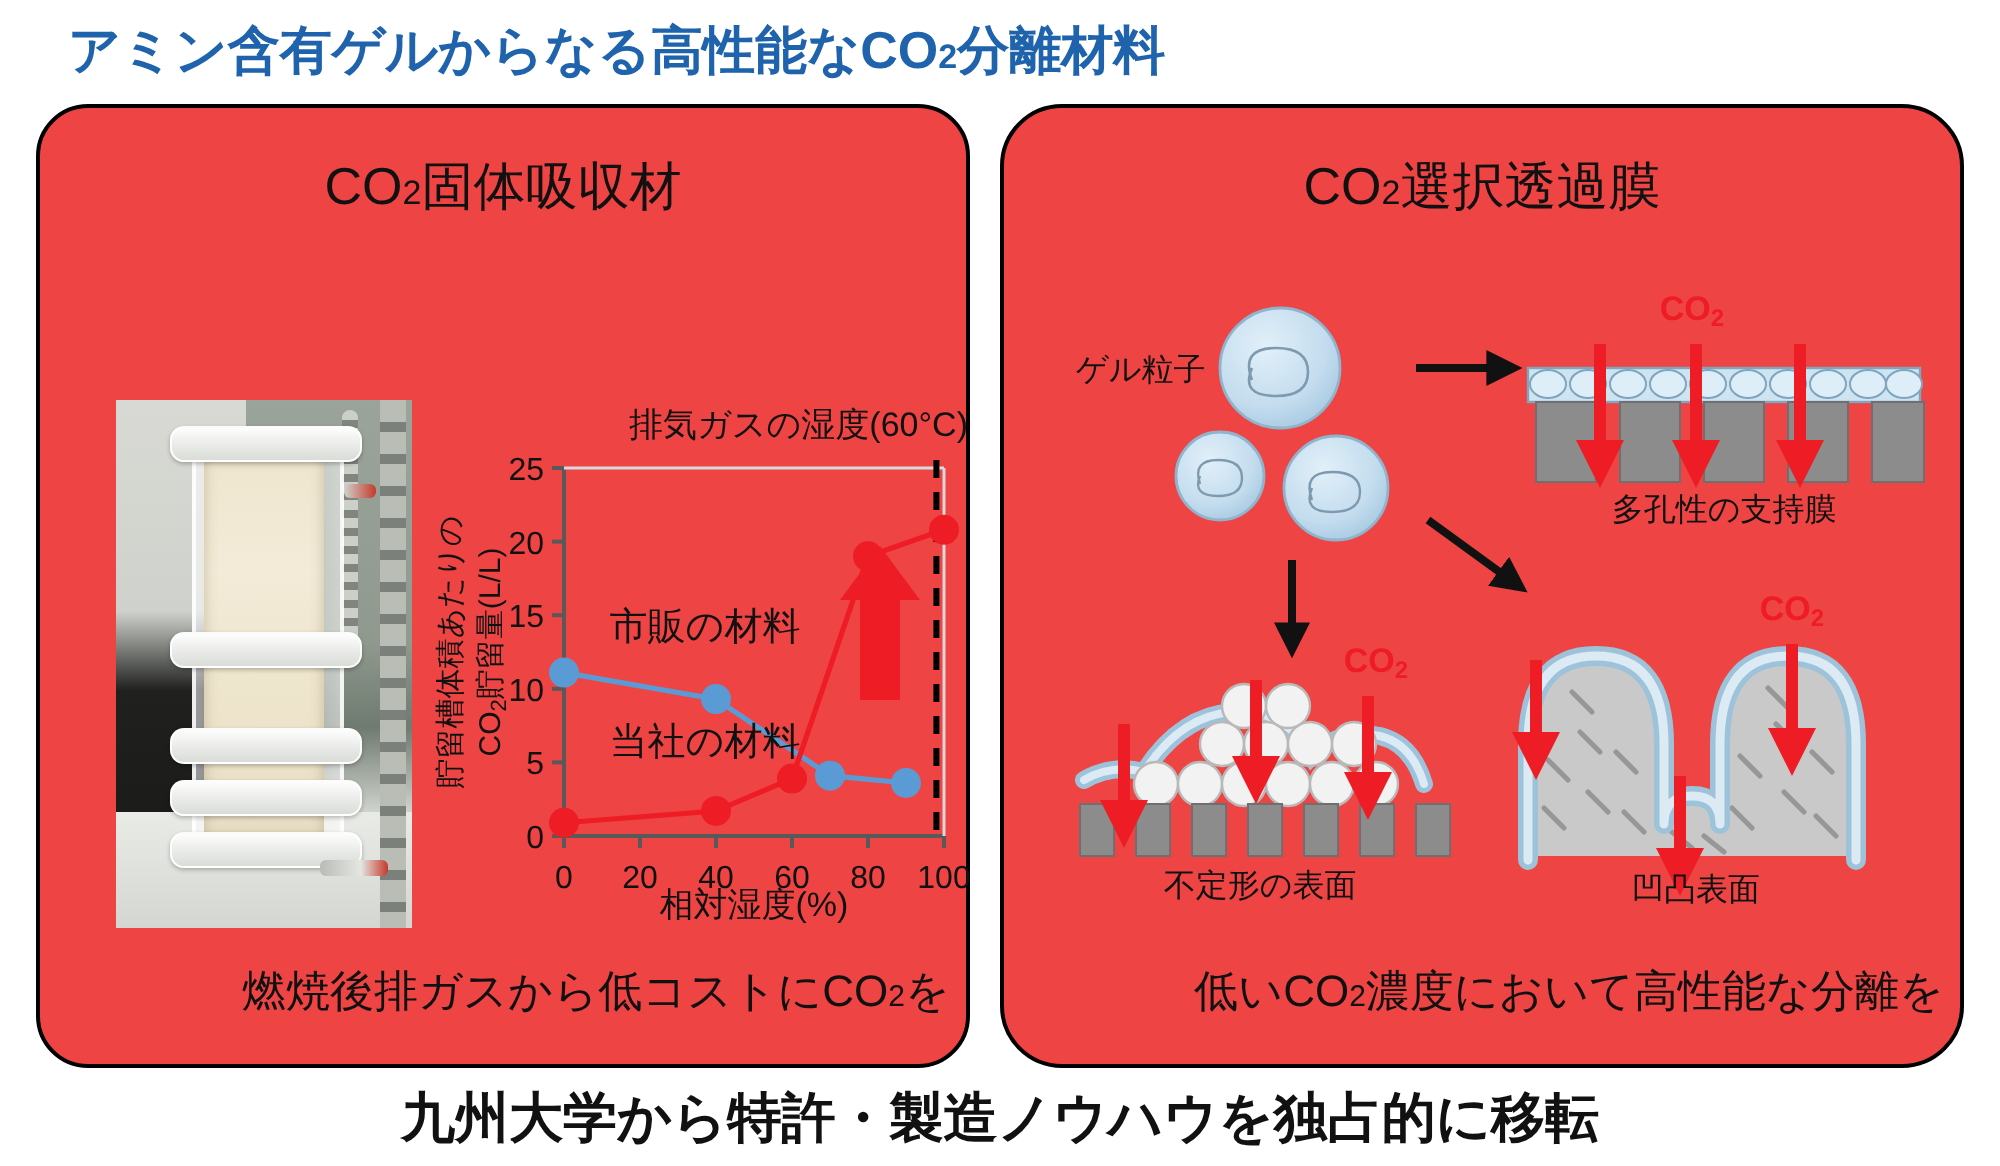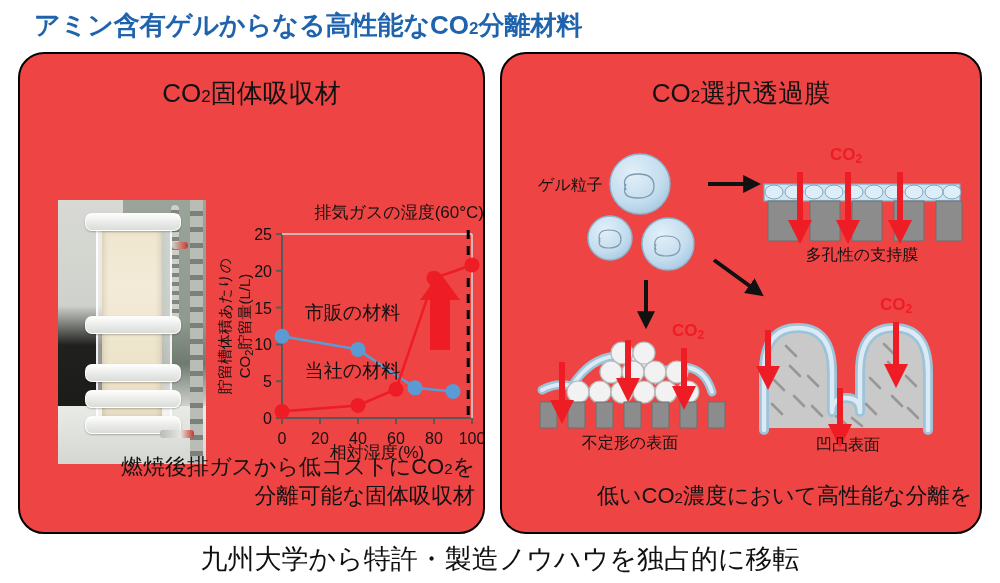--- a/index.html
+++ b/index.html
@@ -15,21 +15,21 @@
     white-space:nowrap;
   }
   #main-title .sub{font-size:17px;vertical-align:baseline;}
 
   
   .panel{
     position:absolute;background:#ef4444;
     border:2.5px solid #000;border-radius:26px;box-sizing:border-box;
   }
   #panel-left{left:18px;top:52px;width:467px;height:482px;}
-  #panel-right{left:500px;top:52px;width:482px;height:482px;}
+  #panel-right{left:500px;top:52px;width:482px;height:482px;border-radius:31px;}
 
   .panel-title{
     position:absolute;left:0;right:0;top:22px;text-align:center;
     font-size:26px;color:#111;white-space:nowrap;
   }
   .panel-title .sub{font-size:17px;}
 
   .panel-caption{
     position:absolute;left:8px;right:8px;bottom:22px;text-align:right;
     font-size:22px;color:#111;line-height:1.32;
@@ -74,21 +74,21 @@
   #chart{position:absolute;left:196px;top:146px;width:272px;height:264px;}
   #chart svg{display:block;}
 
   
   #diagram{position:absolute;left:16px;top:86px;width:450px;height:320px;}
   #diagram svg{display:block;}
 
   
   #bottom-note{
     position:absolute;left:0;right:0;bottom:6px;text-align:center;
-    font-size:27px;color:#111;white-space:nowrap;
+    font-size:27px;color:#111;white-space:nowrap;font-weight:bold;
   }
 </style>
 </head>
 <body>
 
 <div id="main-title">
   <span>アミン含有ゲルからなる高性能なCO</span><span class="sub">2</span><span>分離材料</span>
 </div>
 
 <div class="panel" id="panel-left">
@@ -185,21 +185,20 @@
 
       <text id="chart-ylabel1" transform="translate(14,126) rotate(-90)" text-anchor="middle" font-family="Liberation Sans, sans-serif" font-size="15" fill="#111">貯留槽体積あたりの</text>
       <text transform="translate(34,126) rotate(-90)" text-anchor="middle" font-family="Liberation Sans, sans-serif" font-size="15" fill="#111">
         <tspan id="yl2a">CO</tspan><tspan id="yl2b" font-size="11" dy="3">2</tspan><tspan id="yl2c" dy="-3">貯留量(L/L)</tspan>
       </text>
     </svg>
   </div>
 
   <div class="panel-caption">
     <span class="ln"><span>燃焼後排ガスから低コストにCO</span><span class="sub">2</span><span>を</span></span>
-    <span class="ln">分離可能な固体吸収材</span>
   </div>
 </div>
 
 <div class="panel" id="panel-right">
 
   <div class="panel-title">
     <span>CO</span><span class="sub">2</span><span>選択透過膜</span>
   </div>
 
   <div id="diagram">

